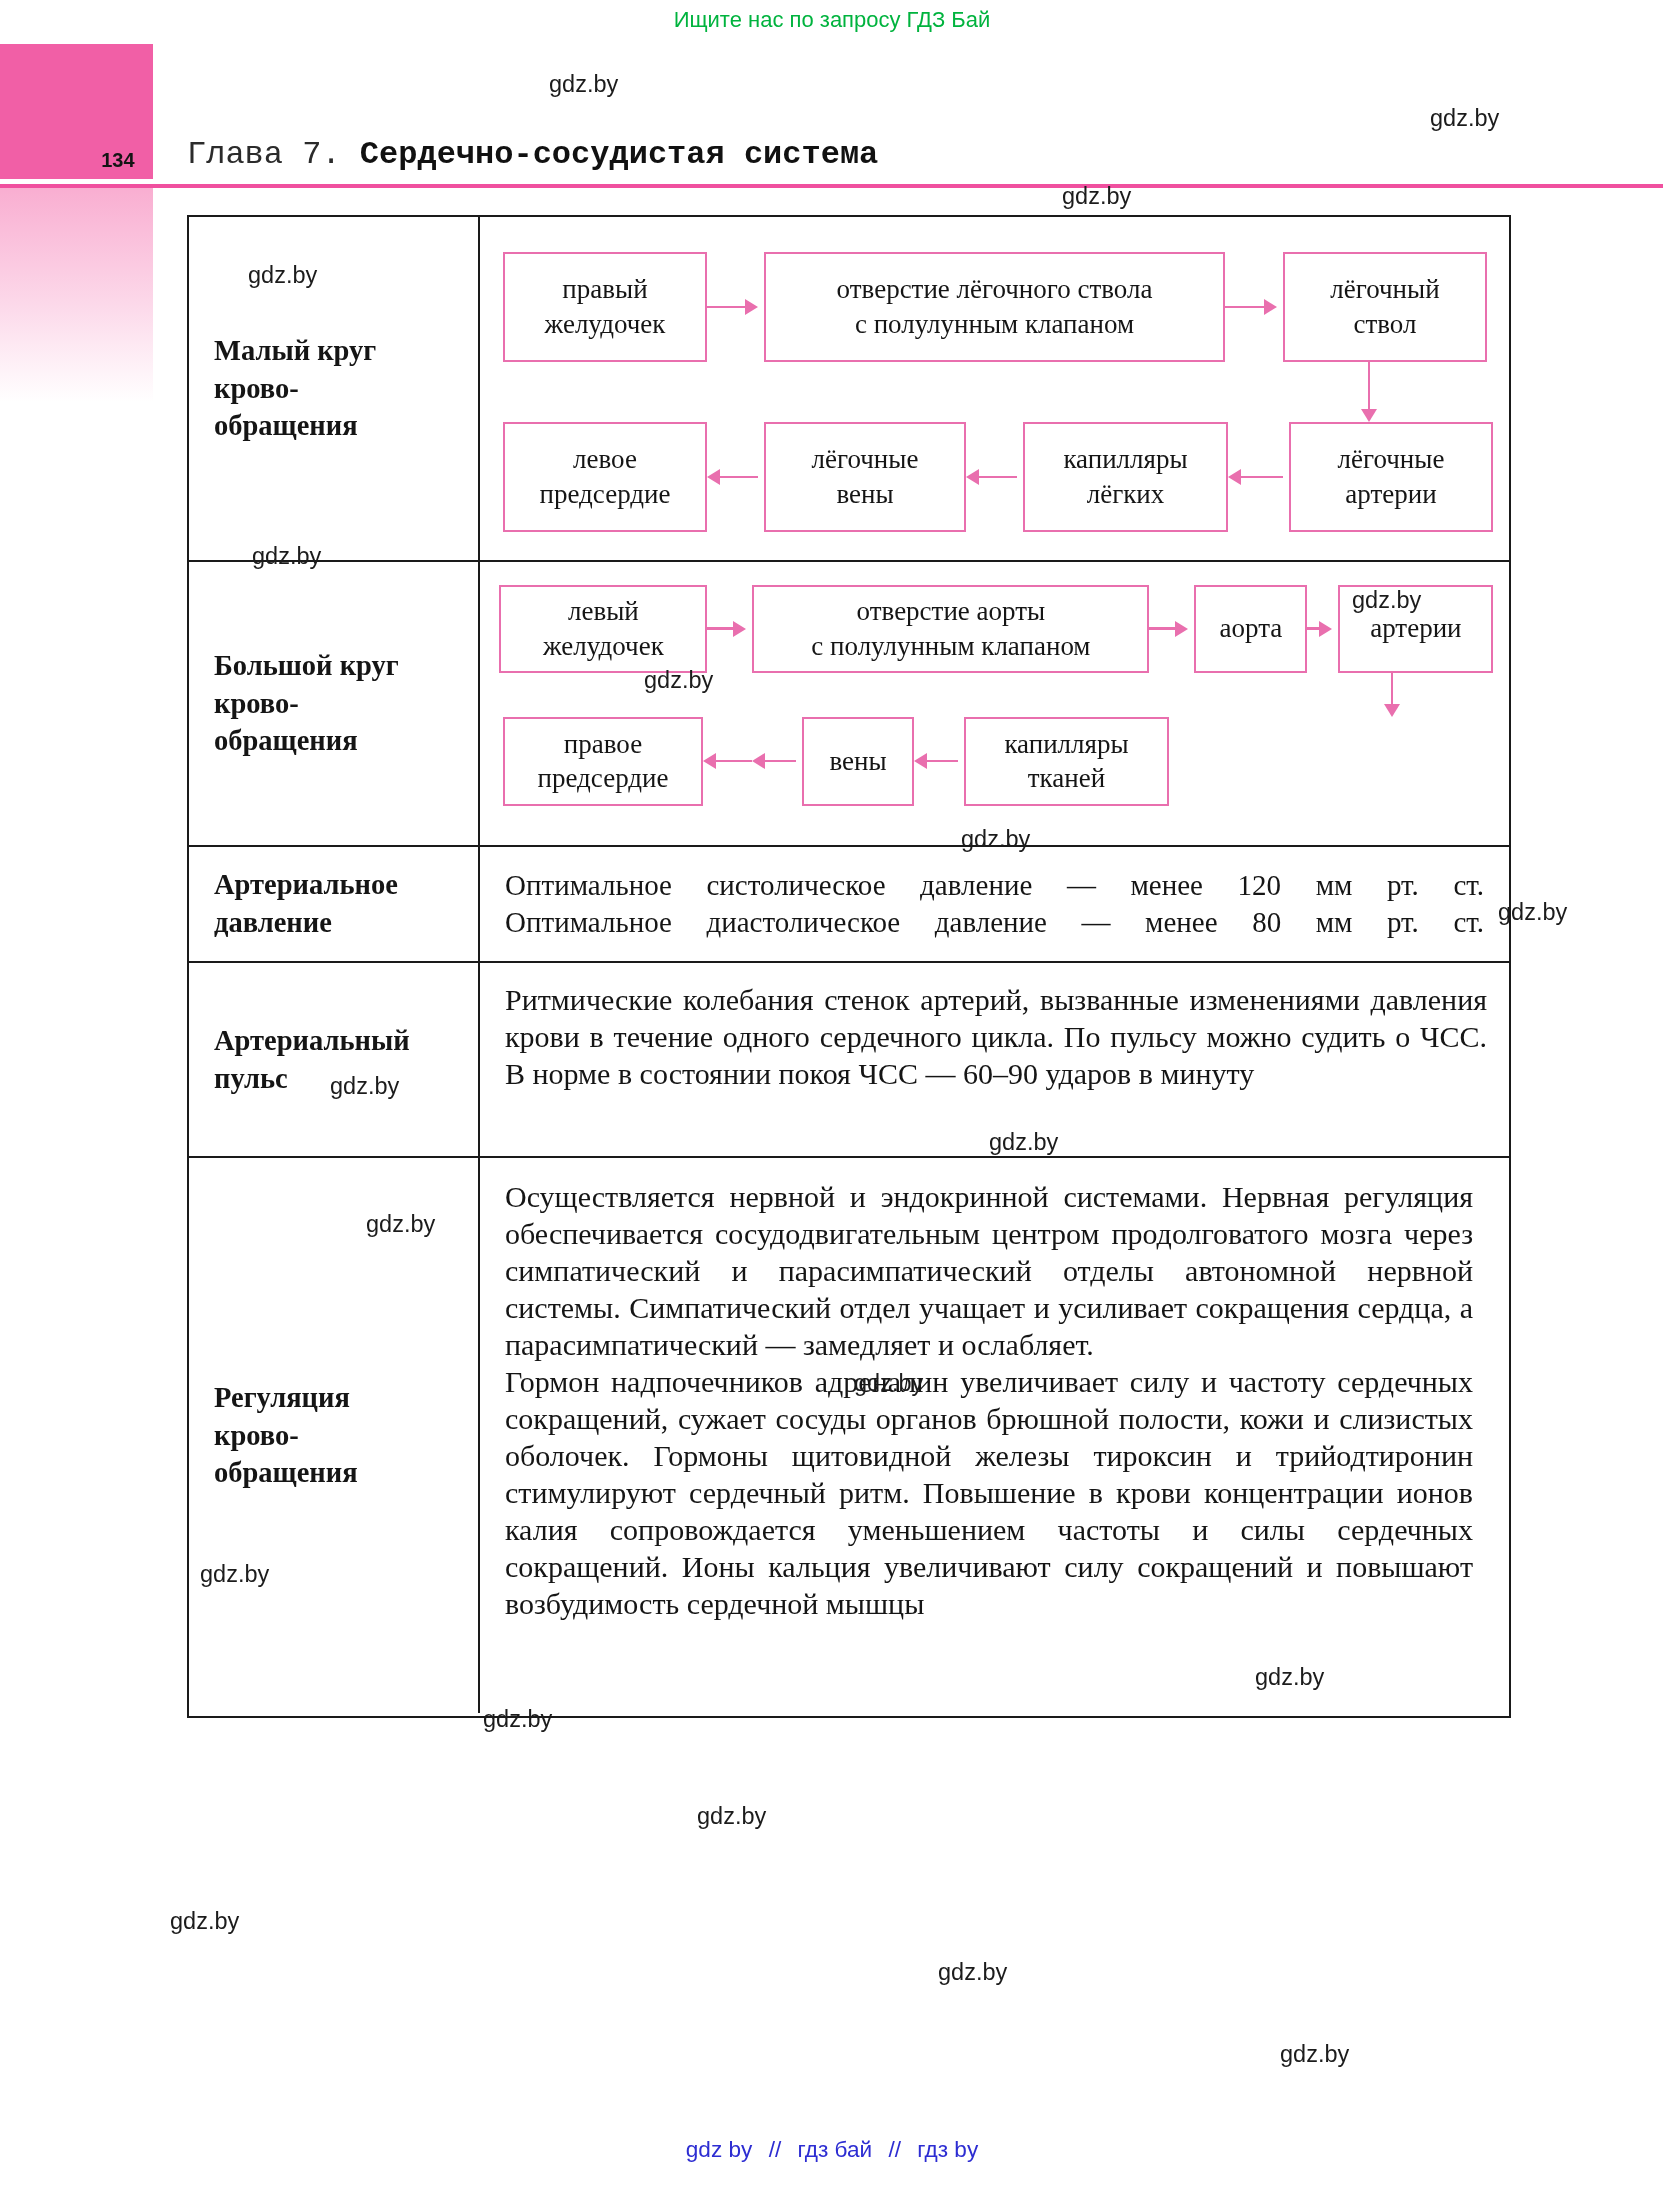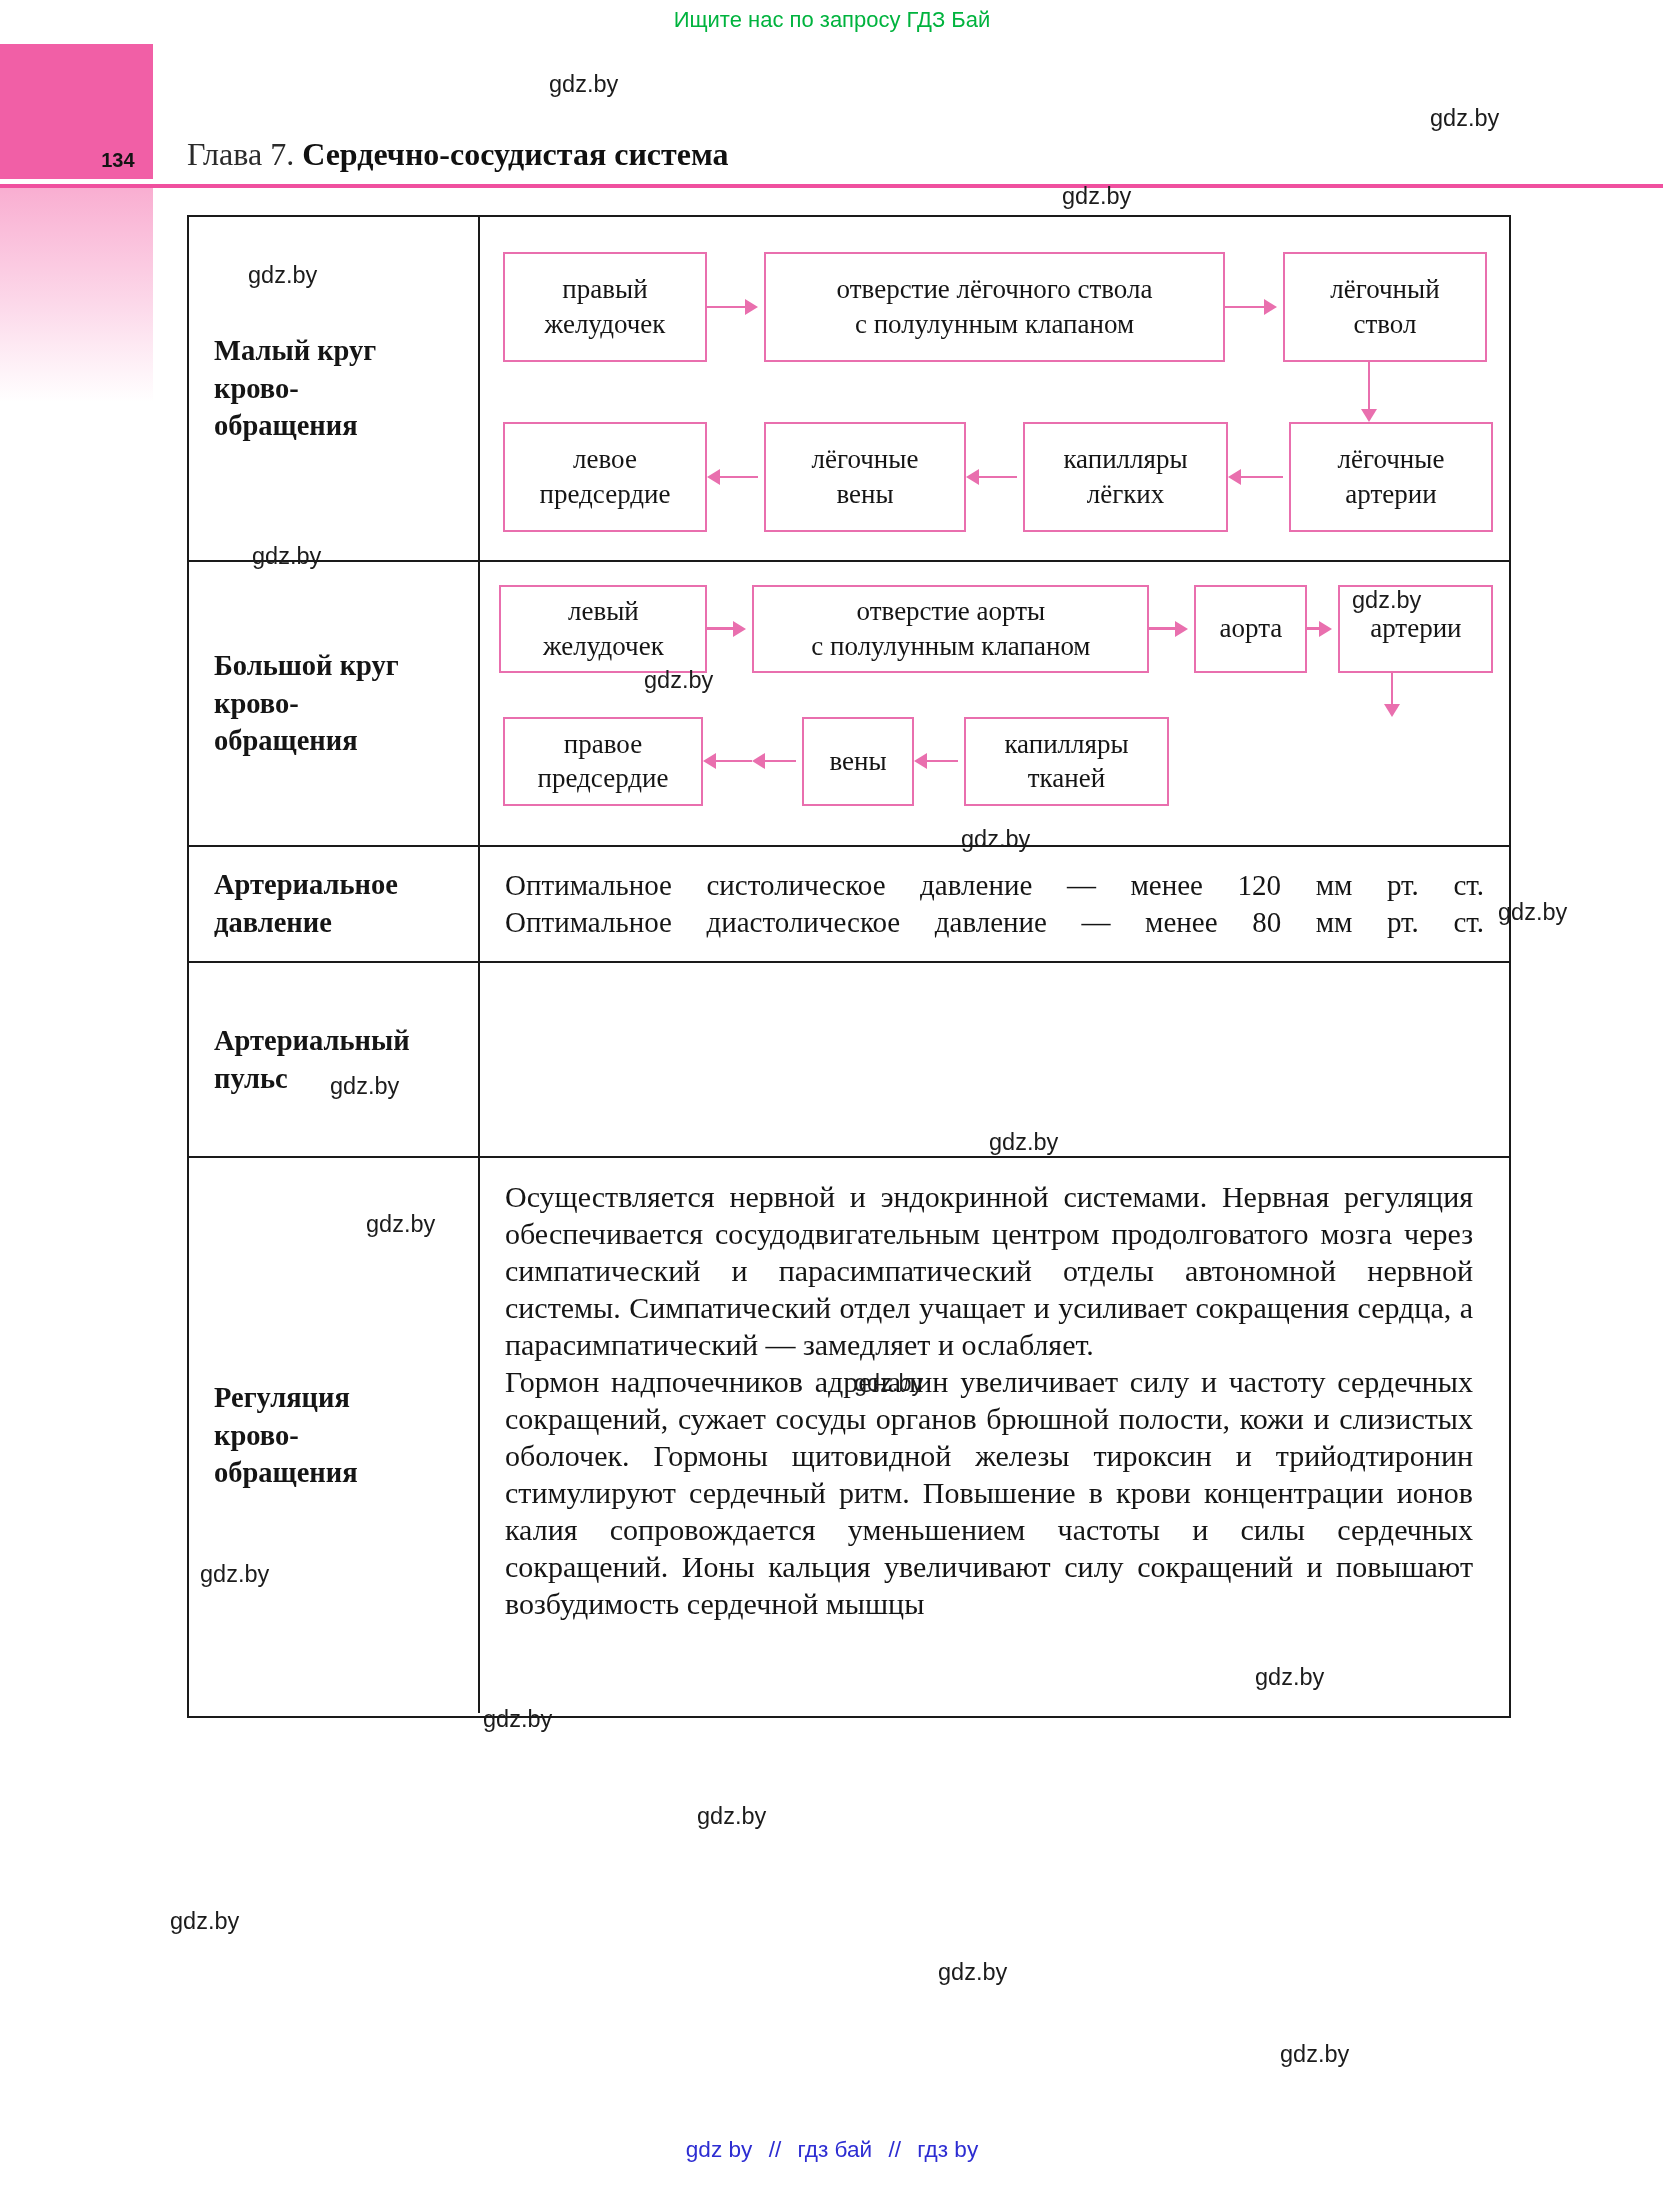--- a/index.html
+++ b/index.html
@@ -30,21 +30,21 @@
     font-weight: bold; font-size: 20px; color: #141414;
   }
   .corner-fade {
     position: absolute; left: 0; top: 188px; width: 153px; height: 214px;
     background: linear-gradient(180deg, #f9aed1 0%, #fcd9ea 55%, #ffffff 100%);
   }
 
   
   .chapter {
     position: absolute; left: 187px; top: 137px;
-    font-family: Liberation Serif, serif;
+    font-family: Liberation Mono, monospace;
     font-size: 32px; line-height: 35px; color: #2b2b2b;
     white-space: nowrap;
   }
   .chapter .bold { font-weight: bold; color: #111; }
 
   .rule {
     position: absolute; left: 0; top: 184px; width: 100%; height: 4.2px;
     background: #f0509f;
   }
 
@@ -238,20 +238,21 @@
 давление</div>
     <div class="ccell txt p-pressure">
       <div class="jline">Оптимальное систолическое давление — менее 120 мм рт. ст.</div>
       <div class="jline">Оптимальное диастолическое давление — менее 80 мм рт. ст.</div>
     </div>
   </div>
 
   <div class="row" style="height:195px">
     <div class="lcell">Артериальный
 пульс</div>
+    <div class="ccell txt p-pulse">Ритмические колебания стенок артерий, вызванные изменениями давления крови в течение одного сердечного цикла. По пульсу можно судить о ЧСС. В норме в состоянии покоя ЧСС — 60–90 ударов в минуту</div>
   </div>
 
   <div class="row" style="height:555px">
     <div class="lcell">Регуляция
 крово-
 обращения</div>
     <div class="ccell txt p-reg">
       <div>Осуществляется нервной и эндокринной системами. Нервная регуляция обеспечивается сосудодвигательным центром продолговатого мозга через симпатический и парасимпатический отделы автономной нервной системы. Симпатический отдел учащает и усиливает сокращения сердца, а парасимпатический — замедляет и ослабляет.</div>
       <div>Гормон надпочечников адреналин увеличивает силу и частоту сердечных сокращений, сужает сосуды органов брюшной полости, кожи и слизистых оболочек. Гормоны щитовидной железы тироксин и трийодтиронин стимулируют сердечный ритм. Повышение в крови концентрации ионов калия сопровождается уменьшением частоты и силы сердечных сокращений. Ионы кальция увеличивают силу сокращений и повышают возбудимость сердечной мышцы</div>
     </div>

